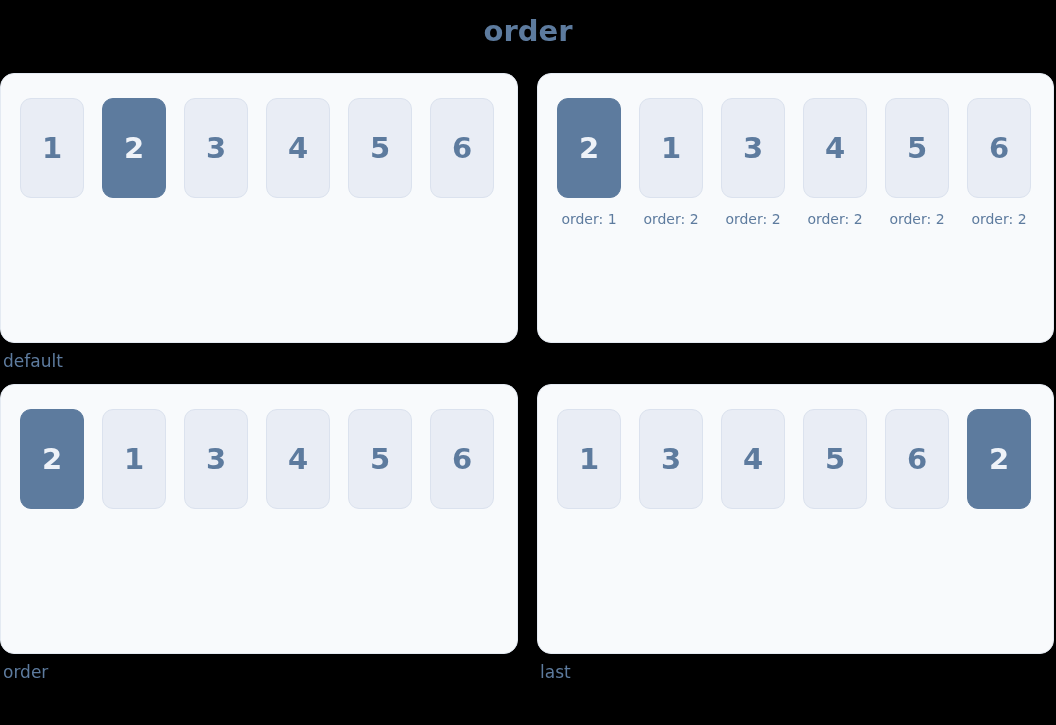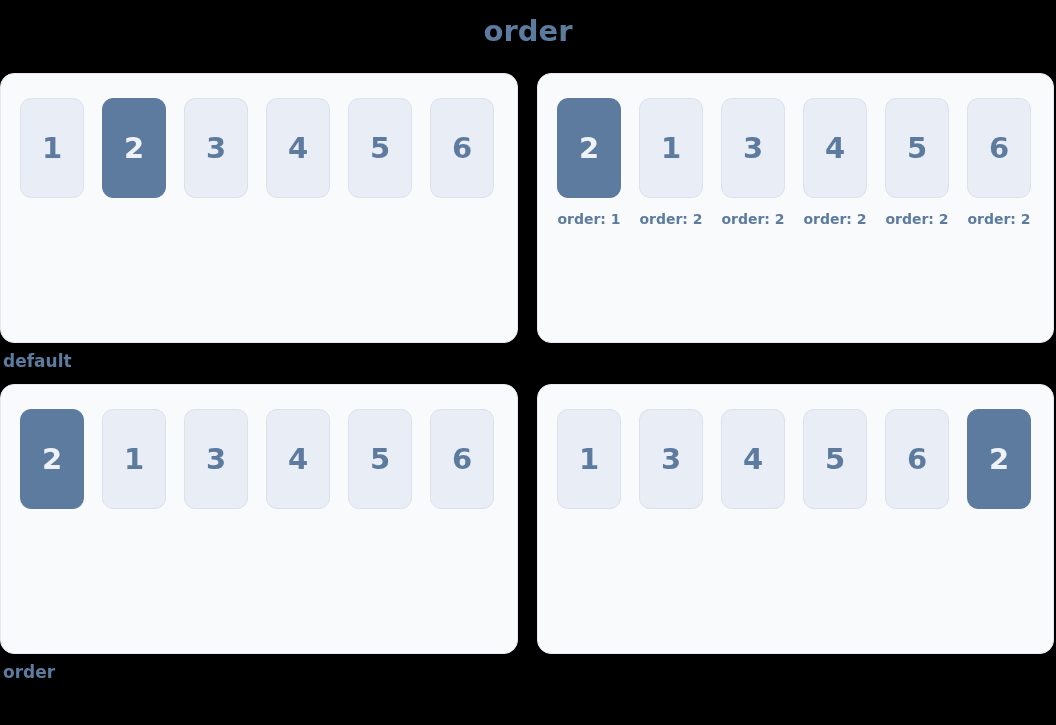--- a/index.html
+++ b/index.html
@@ -68,29 +68,29 @@
     font-weight: 600;
     color: var(--accent);
   }
   .item.highlight {
     background: var(--highlight-bg);
     border-color: var(--highlight-bg);
     color: var(--highlight-text);
   }
   .order-label {
     font-size: 14px;
-    font-weight: 700;
+    font-weight: 400;
     color: var(--accent);
     white-space: nowrap;
   }
   figcaption {
     margin: 8px 0 0 3px;
     font-size: 17px;
     line-height: 20px;
-    font-weight: 700;
+    font-weight: 400;
     color: var(--accent);
   }
 </style>
 </head>
 <body>
 
 <div class="page">
   <h1 class="title">order</h1>
 
   <div class="grid">
@@ -186,16 +186,17 @@
           <div class="item-col">
             <div class="item">5</div>
           </div>
           <div class="item-col">
             <div class="item">6</div>
           </div>
           <div class="item-col">
             <div class="item highlight">2</div>
           </div>
         </div>
+      <figcaption>last</figcaption>
     </figure>
 
   </div>
 </div>
 
 </body></html>

